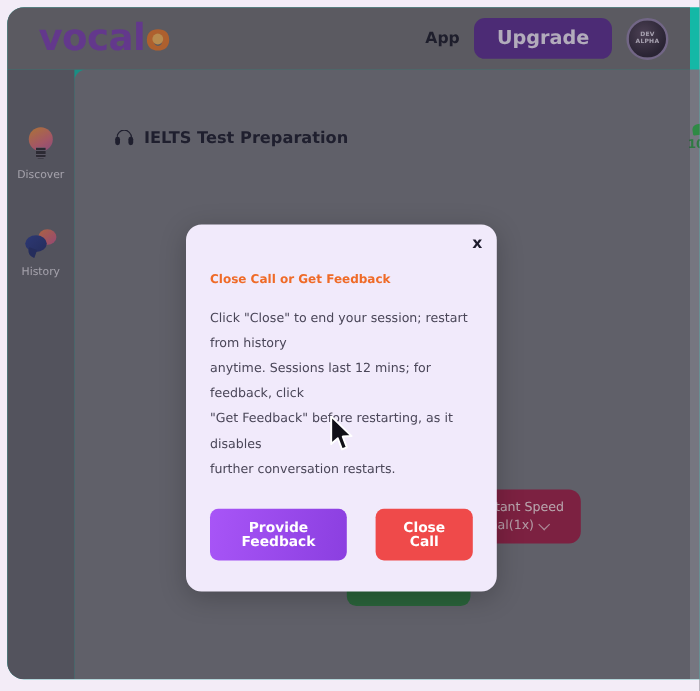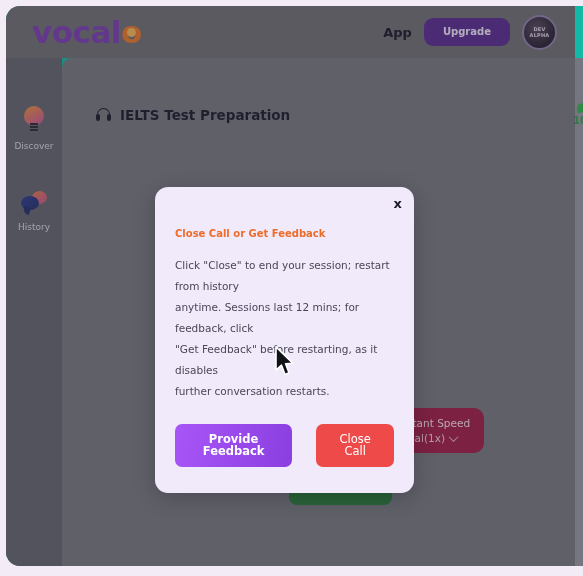--- a/index.html
+++ b/index.html
@@ -79,21 +79,21 @@
   }
   .nav-app {
     color: #1b1b2b;
     font-size: 13px;
     font-weight: 700;
     font-family: "DejaVu Sans", sans-serif;
   }
   .btn-upgrade {
     background: #5b2d91;
     color: #e8dff2;
-    font-size: 10px;
+    font-size: 16px;
     font-weight: 600;
     font-family: "DejaVu Sans", sans-serif;
     border: none;
     border-radius: 9px;
     padding: 9px 19px;
     cursor: pointer;
     line-height: 1;
   }
   .avatar {
     width: 31px; height: 31px;
@@ -468,21 +468,21 @@
     line-height: 1;
   }
   .btn-close-call {
     background: #ef4a4a;
     color: #fff;
     border: none;
     border-radius: 7px;
     padding: 10px 18px;
     font-family: "DejaVu Sans", sans-serif;
     font-size: 11.5px;
-    font-weight: 400;
+    font-weight: 700;
     cursor: pointer;
     line-height: 1;
   }
 
   
   .cursor {
     position: absolute;
     left: 268px;
     top: 340px;
     z-index: 30;

